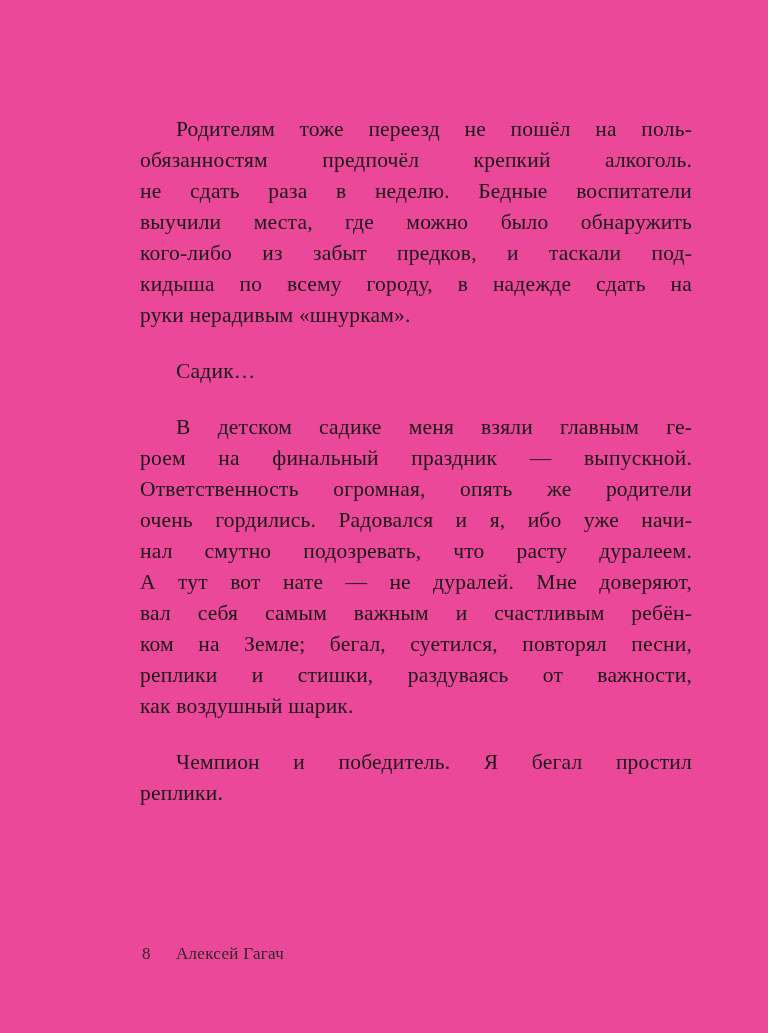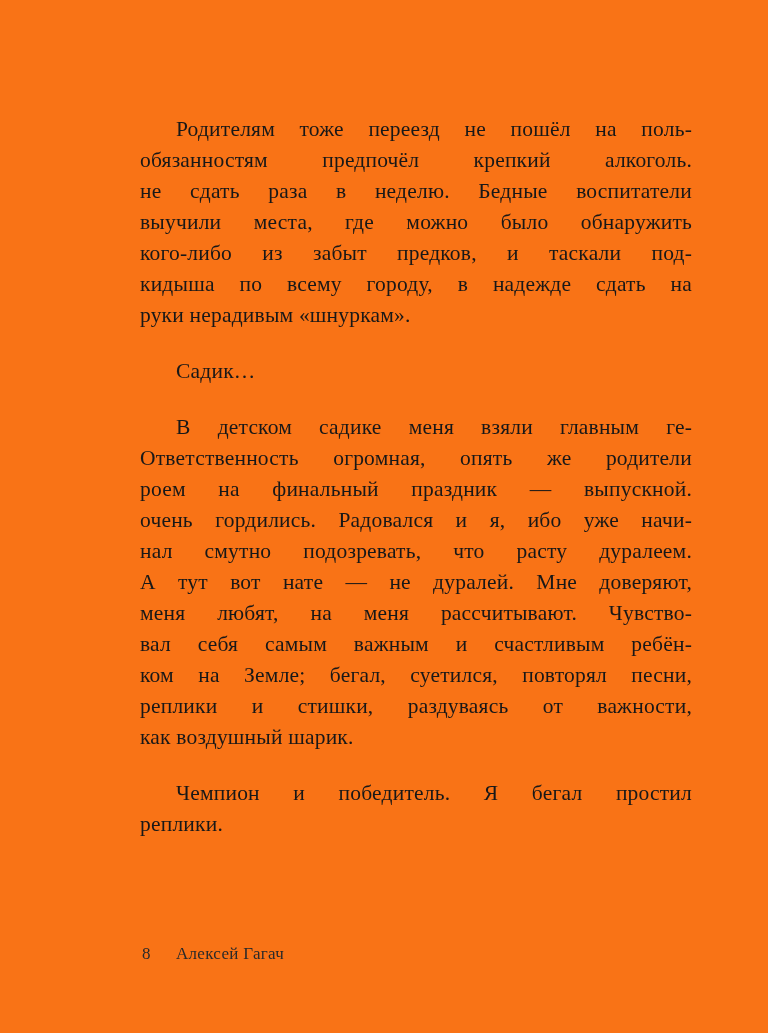--- a/index.html
+++ b/index.html
@@ -11,21 +11,21 @@
     height: 1033px;
     background: #ffffff;
     position: relative;
     font-family: "Liberation Serif", "DejaVu Serif", serif;
     color: #181818;
     overflow: hidden;
   }
   .page {
     position: absolute;
     inset: 0;
-    background: #f97316;
+    background: #ec4899;
   }
   .text-block {
     position: absolute;
     left: 140px;
     top: 114px;
     width: 552px;
     font-size: 21.5px;
     line-height: 31px;
     letter-spacing: 0.2px;
   }
@@ -78,26 +78,25 @@
         <div class="line">выучили места, где можно было обнаружить</div>
         <div class="line">кого-либо из забыт предков, и таскали под-</div>
         <div class="line">кидыша по всему городу, в надежде сдать на</div>
         <div class="line last">руки нерадивым «шнуркам».</div>
       </div>
       <div class="paragraph">
         <div class="line first last">Садик…</div>
       </div>
       <div class="paragraph">
         <div class="line first">В детском садике меня взяли главным ге-</div>
+        <div class="line">роем на финальный праздник — выпускной.</div>
         <div class="line">Ответственность огромная, опять же родители</div>
-        <div class="line">роем на финальный праздник — выпускной.</div>
         <div class="line">очень гордились. Радовался и я, ибо уже начи-</div>
         <div class="line">нал смутно подозревать, что расту дуралеем.</div>
         <div class="line">А тут вот нате — не дуралей. Мне доверяют,</div>
-        <div class="line">меня любят, на меня рассчитывают. Чувство-</div>
         <div class="line">вал себя самым важным и счастливым ребён-</div>
         <div class="line">ком на Земле; бегал, суетился, повторял песни,</div>
         <div class="line">реплики и стишки, раздуваясь от важности,</div>
         <div class="line last">как воздушный шарик.</div>
       </div>
       <div class="paragraph">
         <div class="line first">Чемпион и победитель. Я бегал простил</div>
         <div class="line last">реплики.</div>
       </div>
     </div>

